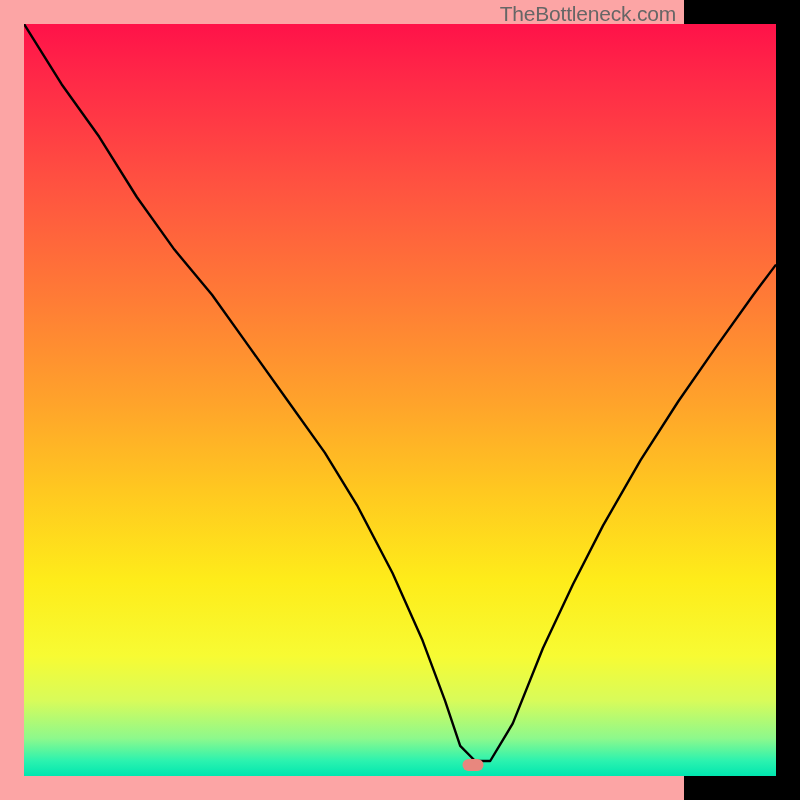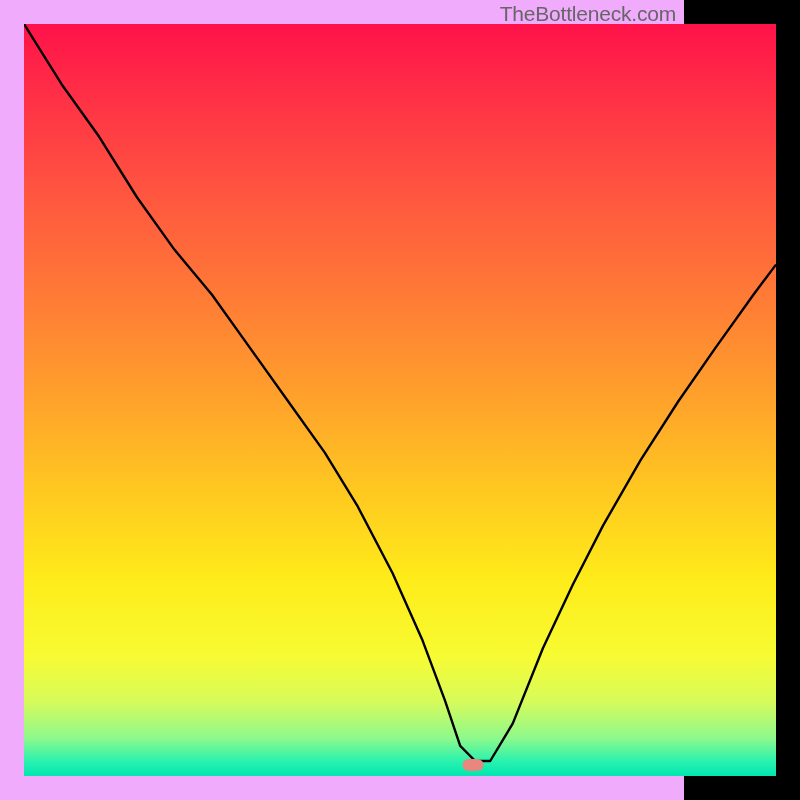--- a/index.html
+++ b/index.html
@@ -8,21 +8,21 @@
     width: 800px;
     height: 800px;
     background: #000;
     overflow: hidden;
     font-family: Arial, Helvetica, sans-serif;
   }
   .stage {
     position: relative;
     width: 684px;
     height: 800px;
-    background: #f0abfc;
+    background: #fca5a5;
   }
   .plot {
     position: absolute;
     left: 24px;
     top: 24px;
     width: 752px;
     height: 752px;
     overflow: hidden;
   }
   .gradient {

